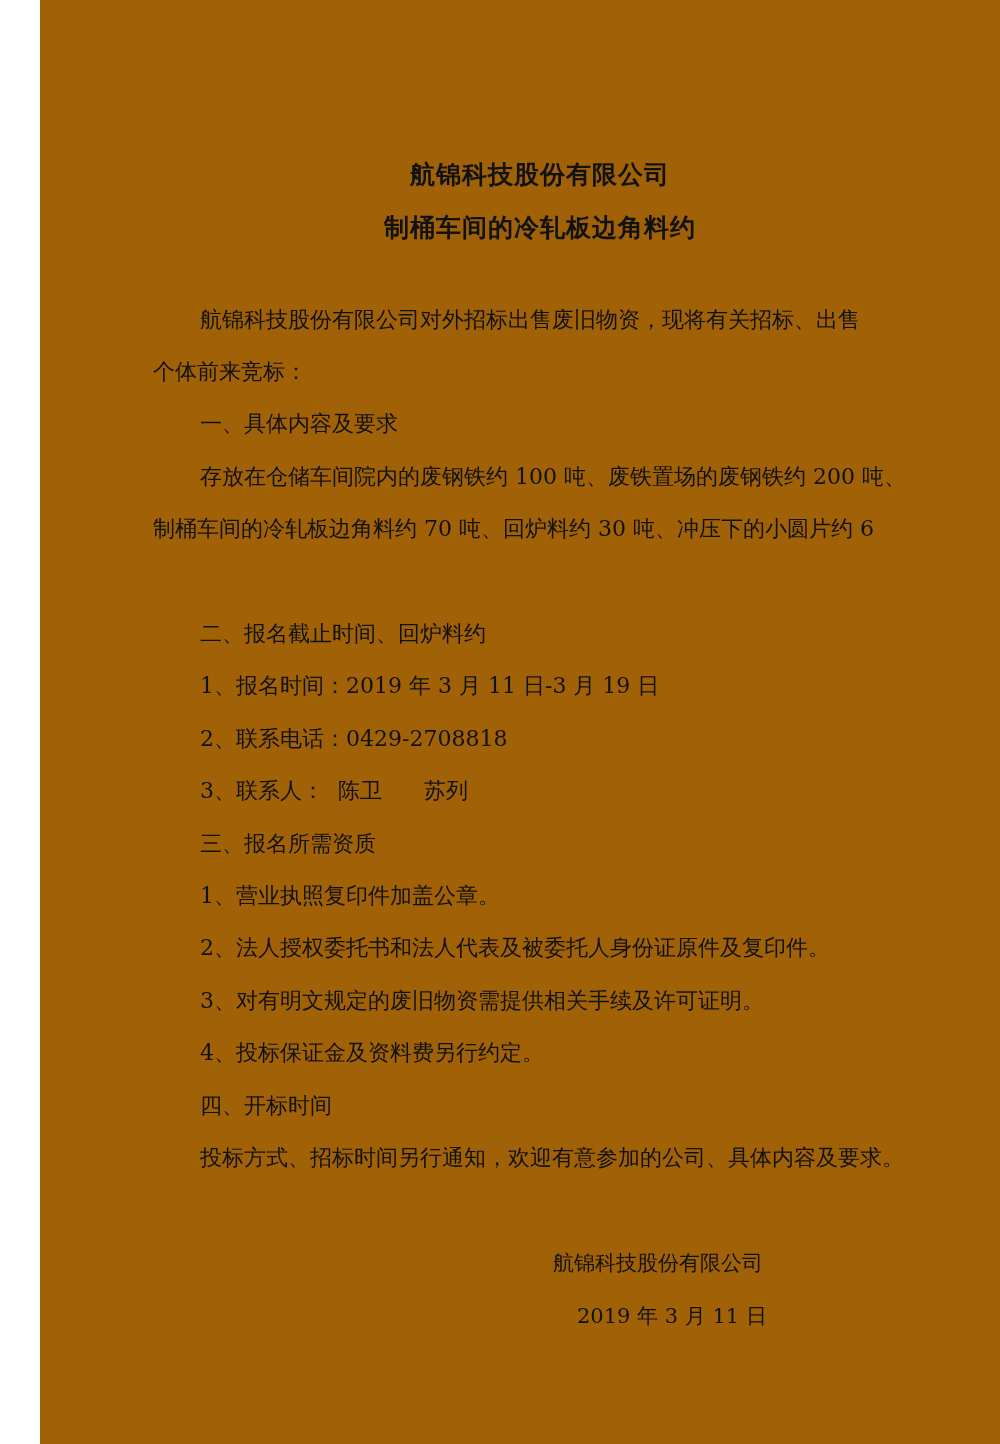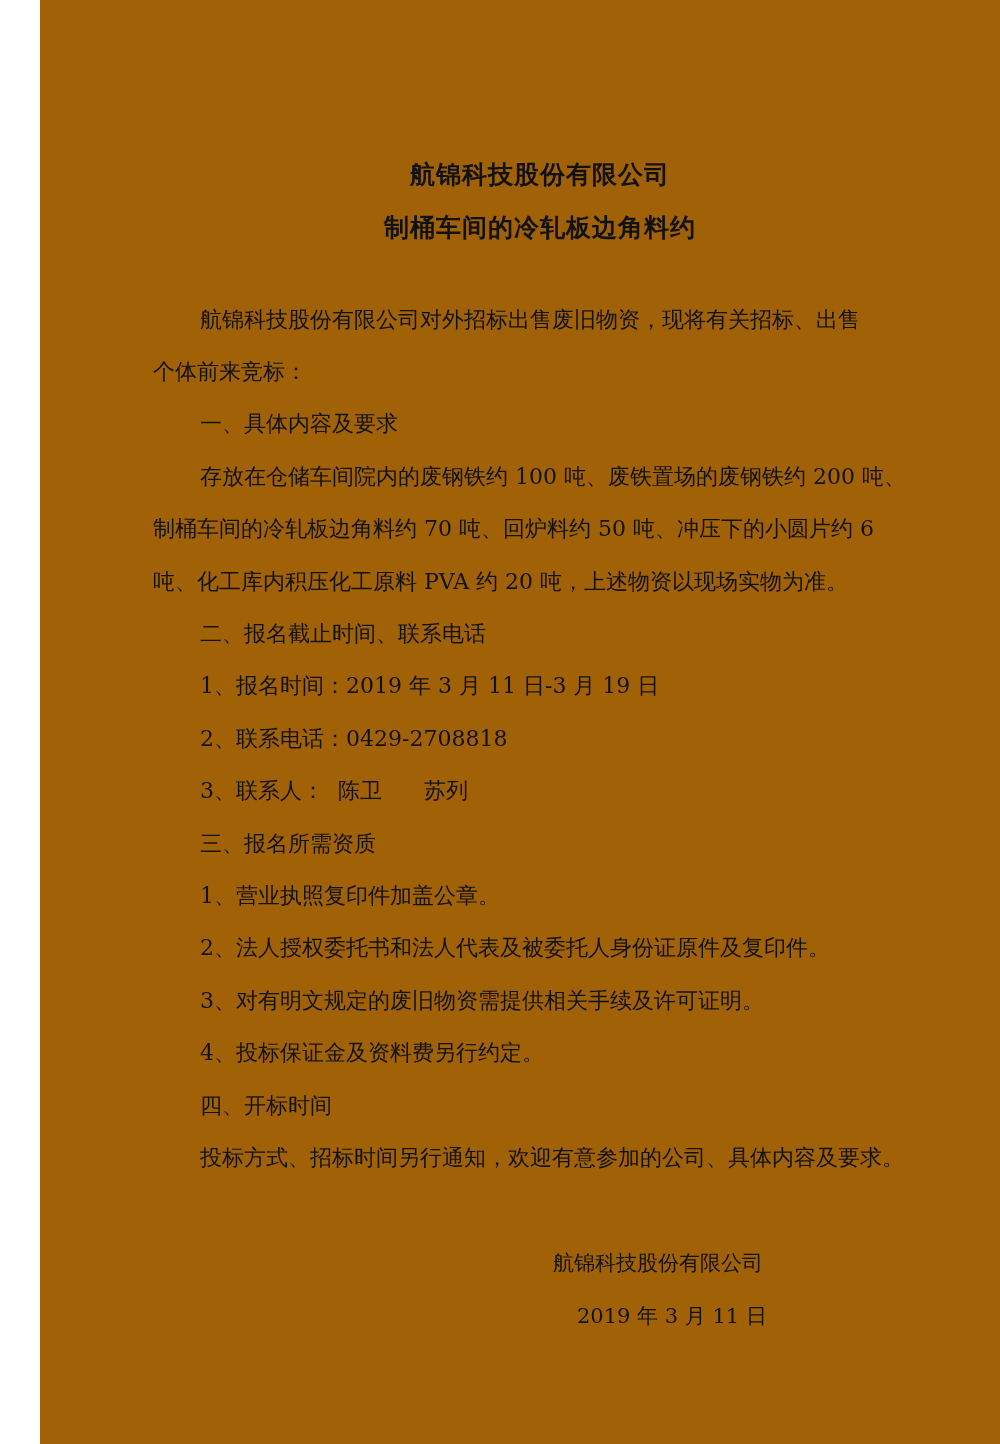--- a/index.html
+++ b/index.html
@@ -18,24 +18,23 @@
 <div class="page">
 
   <div class="title" style="top:158px;">航锦科技股份有限公司</div>
   <div class="title" style="top:211px;">制桶车间的冷轧板边角料约</div>
 
   <div class="line" style="left:160px; top:305px;">航锦科技股份有限公司对外招标出售废旧物资，现将有关招标、出售</div>
   <div class="line" style="left:113px; top:357px;">个体前来竞标：</div>
 
   <div class="line" style="left:160px; top:409px;">一、具体内容及要求</div>
   <div class="line" style="left:160px; top:462px;">存放在仓储车间院内的废钢铁约 100 吨、废铁置场的废钢铁约 200 吨、</div>
-  <div class="line" style="left:113px; top:514px;">制桶车间的冷轧板边角料约 70 吨、回炉料约 50 吨、冲压下的小圆片约 6</div>
-  <div class="line" style="left:113px; top:567px;">吨、化工库内积压化工原料 PVA 约 20 吨，上述物资以现场实物为准。</div>
+  <div class="line" style="left:113px; top:514px;">制桶车间的冷轧板边角料约 70 吨、回炉料约 30 吨、冲压下的小圆片约 6</div>
 
-  <div class="line" style="left:160px; top:619px;">二、报名截止时间、联系电话</div>
+  <div class="line" style="left:160px; top:619px;">二、报名截止时间、回炉料约</div>
   <div class="line" style="left:160px; top:671px;">1、报名时间：2019 年 3 月 11 日-3 月 19 日</div>
   <div class="line" style="left:160px; top:724px;">2、联系电话：0429-2708818</div>
   <div class="line" style="left:160px; top:776px; white-space: pre;">3、联系人：  陈卫      苏列</div>
 
   <div class="line" style="left:160px; top:829px;">三、报名所需资质</div>
   <div class="line" style="left:160px; top:881px;">1、营业执照复印件加盖公章。</div>
   <div class="line" style="left:160px; top:933px;">2、法人授权委托书和法人代表及被委托人身份证原件及复印件。</div>
   <div class="line" style="left:160px; top:986px;">3、对有明文规定的废旧物资需提供相关手续及许可证明。</div>
   <div class="line" style="left:160px; top:1038px;">4、投标保证金及资料费另行约定。</div>
 

